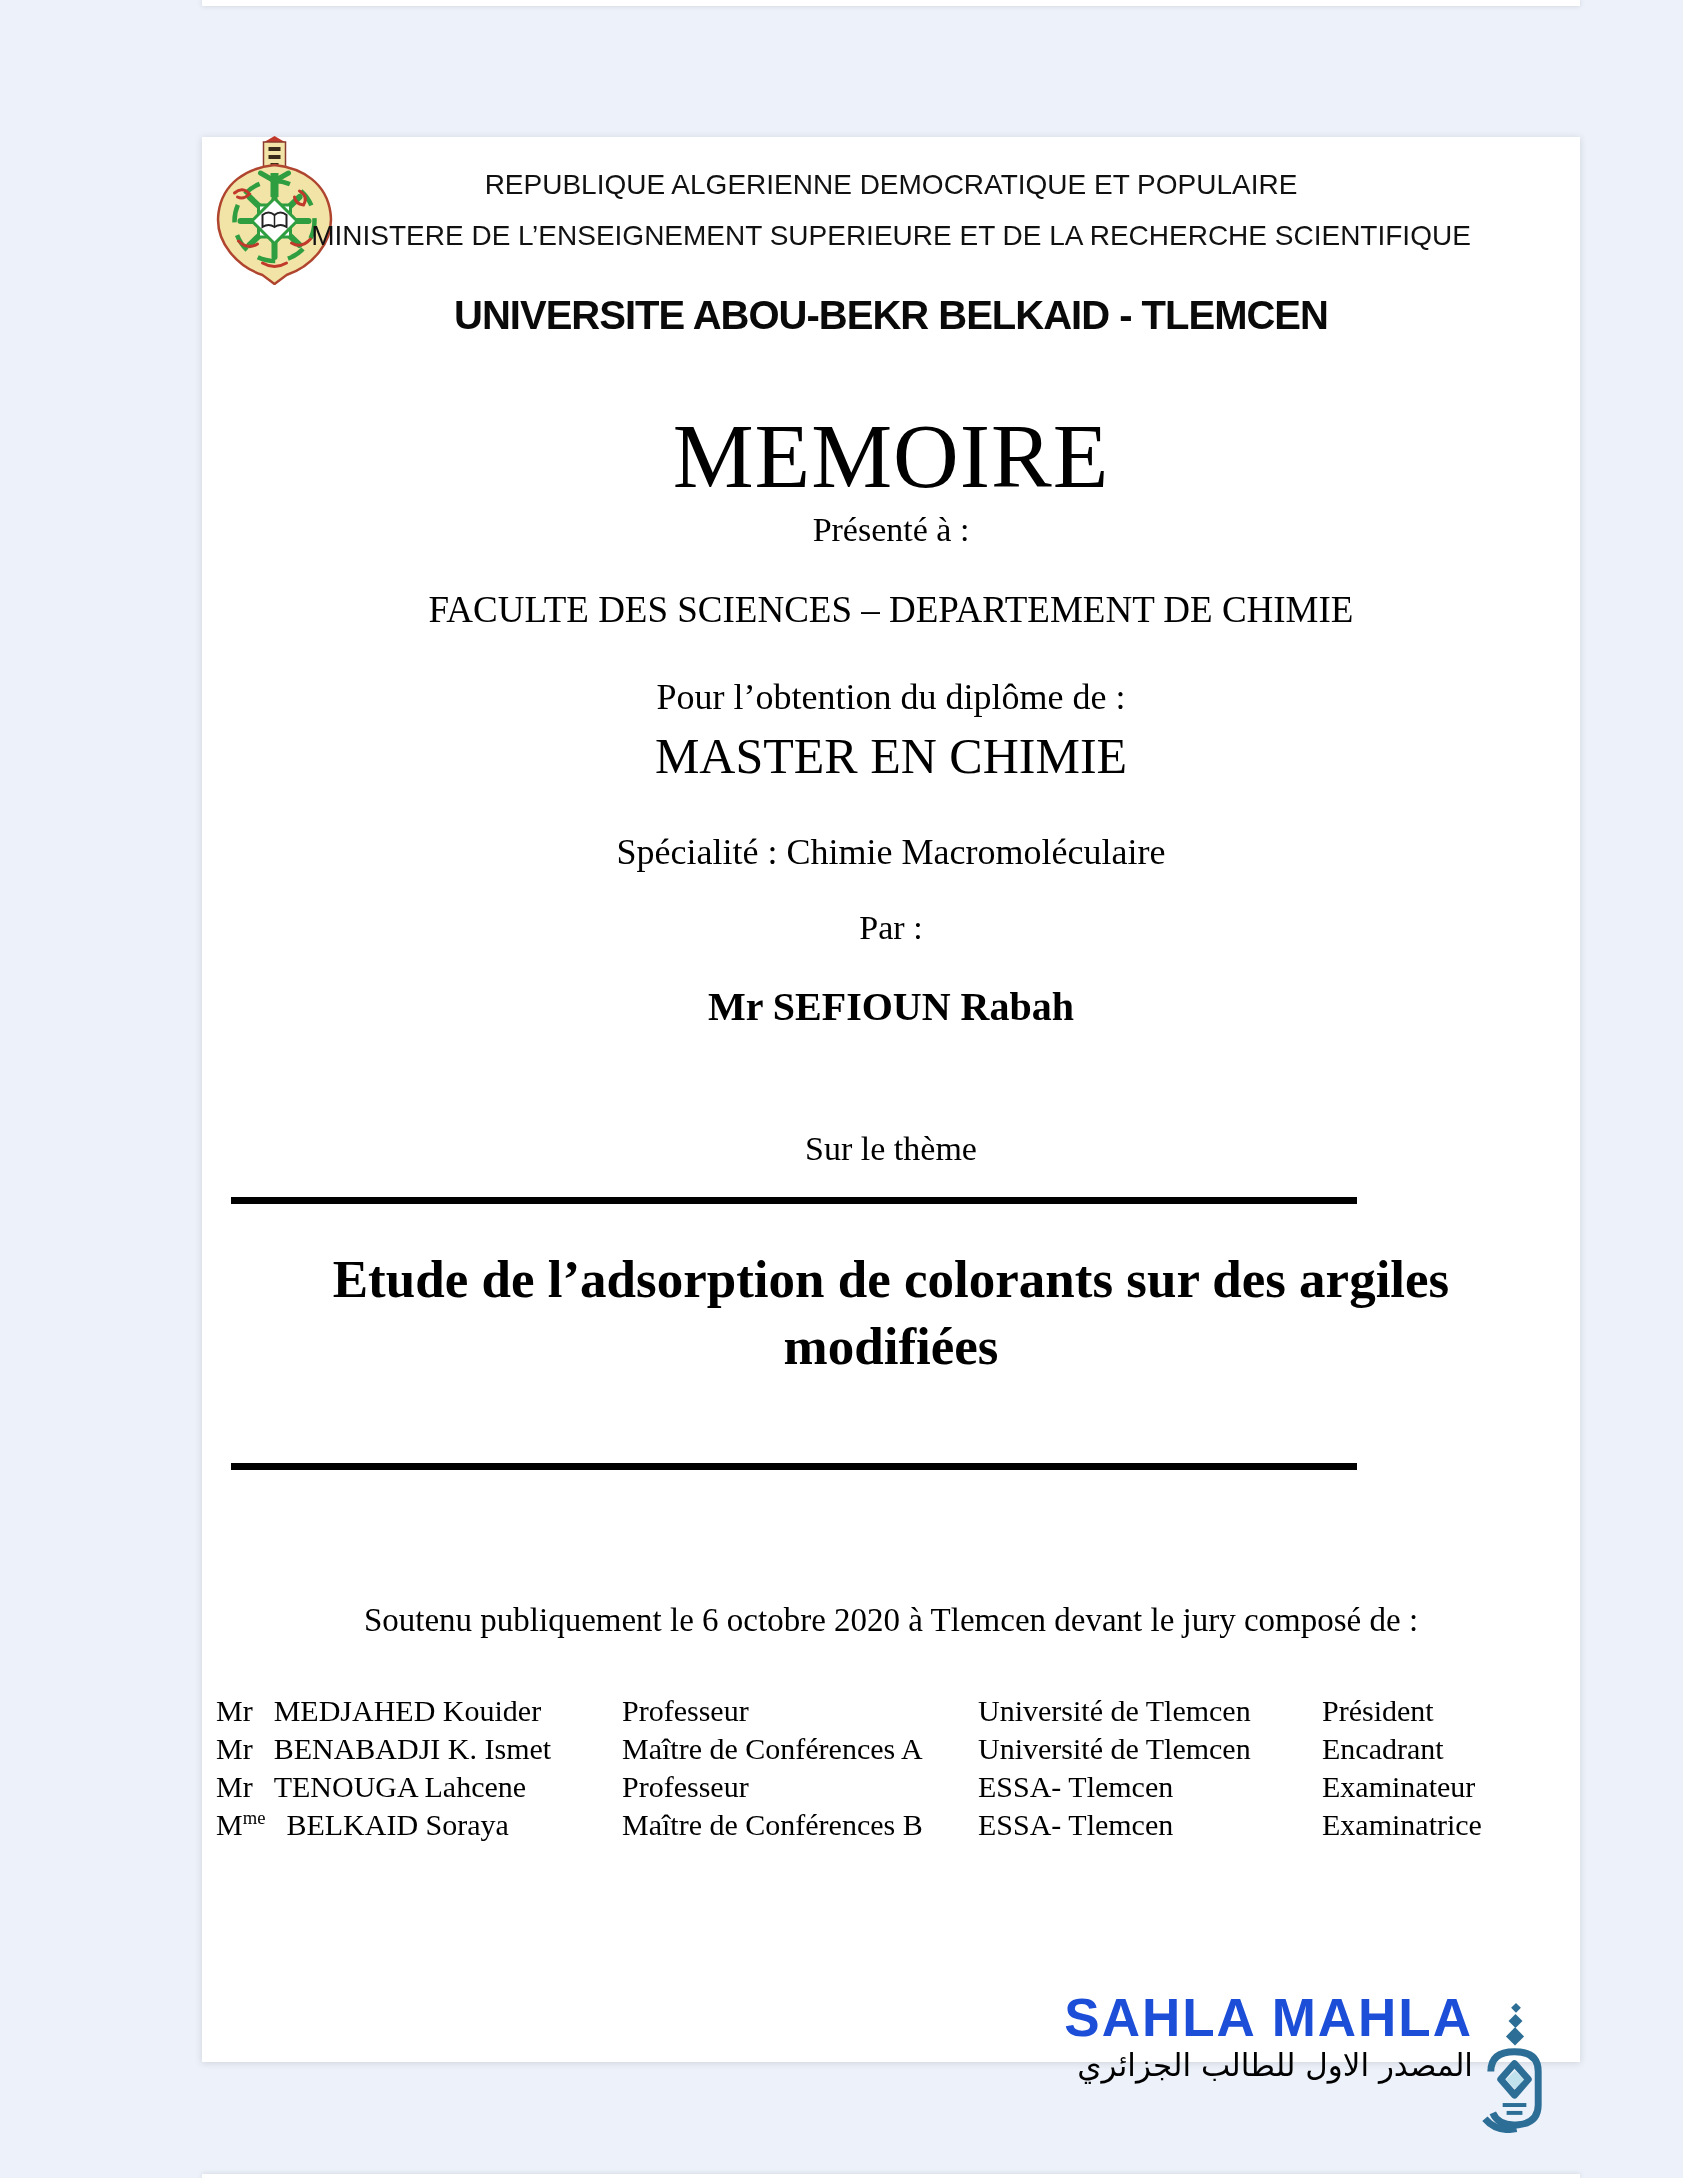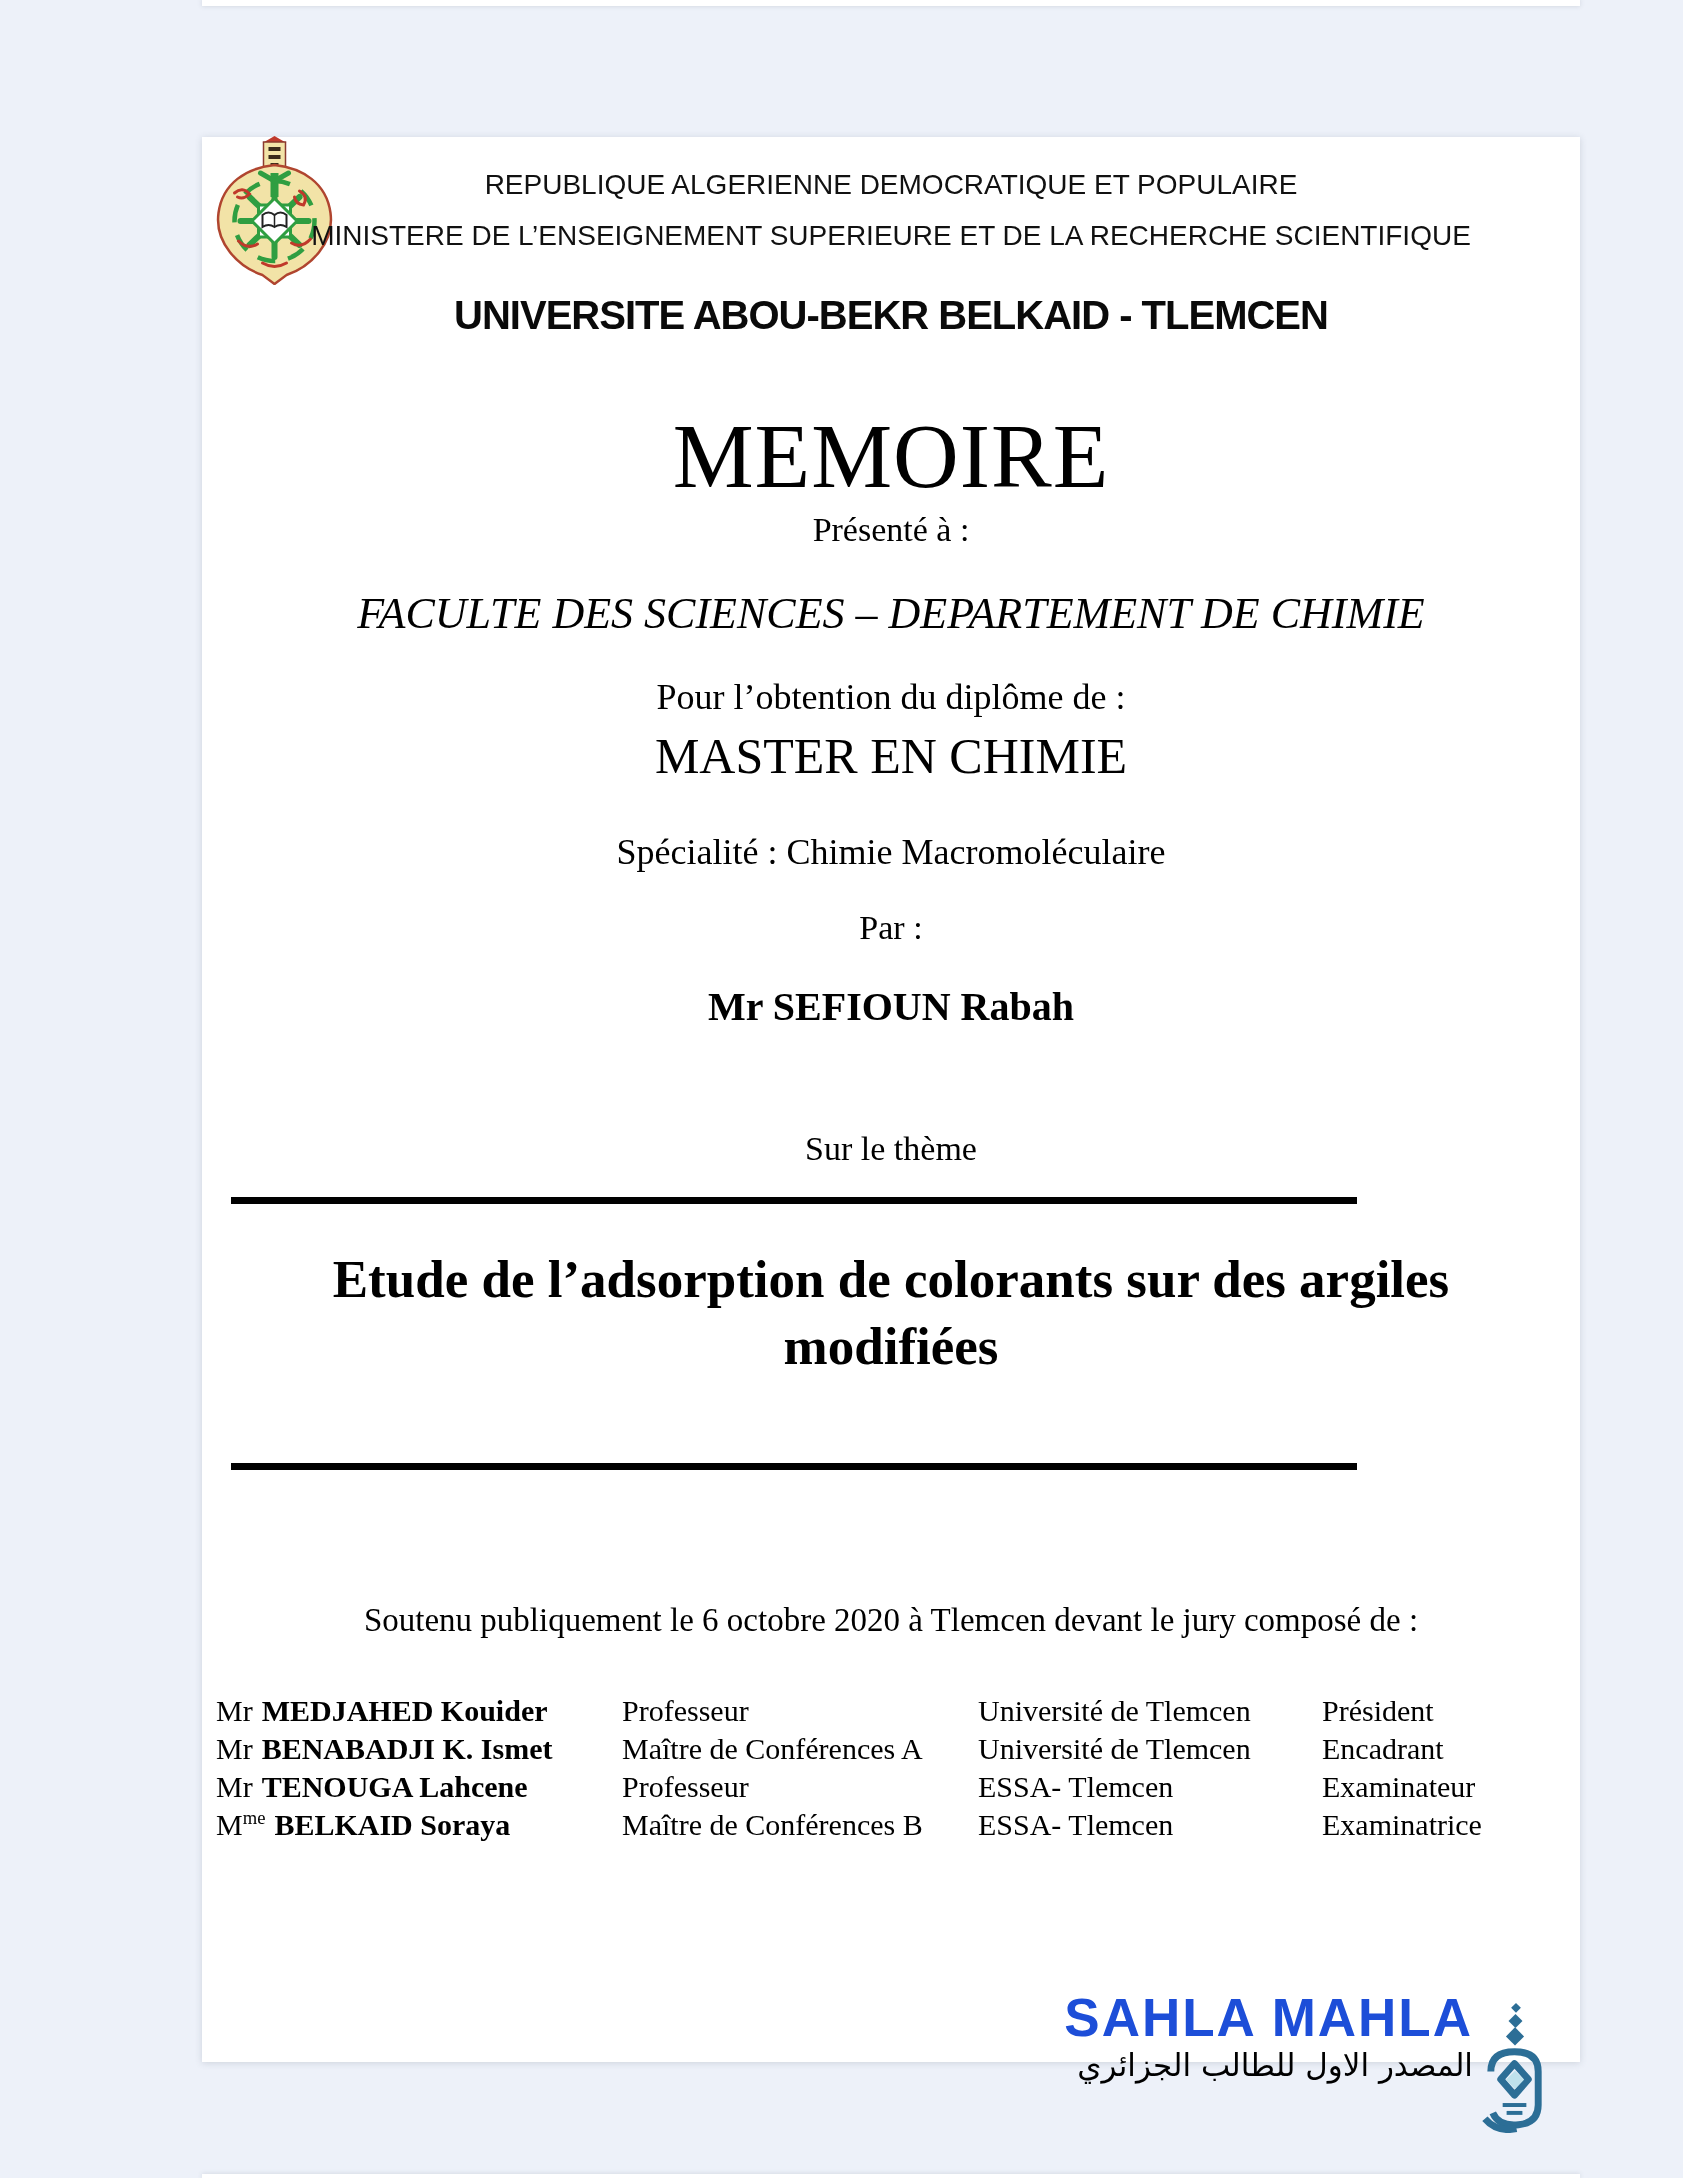--- a/index.html
+++ b/index.html
@@ -21,21 +21,21 @@
     position:absolute;left:202px;top:137px;width:1378px;height:1925px;
     background:#ffffff;
     box-shadow:0 1px 7px rgba(60,70,90,.18);
   }
   .line{position:absolute;left:0;right:0;text-align:center;white-space:nowrap;}
   .sans{font-family:"Liberation Sans", sans-serif;}
   .hdr{font-size:28px;letter-spacing:0px;color:#111;}
   .univ{font-size:40px;font-weight:bold;letter-spacing:-1px;color:#0a0a0a;}
   .memoire{font-size:91px;letter-spacing:1px;}
   .small-serif{font-size:34px;}
-  .faculte{font-size:44px;font-style:italic;}
+  .faculte{font-size:37px;}
   .pour{font-size:36px;}
   .master{font-size:50px;}
   .specialite{font-size:36px;}
   .author{font-size:40px;font-weight:bold;}
   .rule{position:absolute;left:29px;width:1126px;height:7px;background:#000;}
   .thesis-title{
     position:absolute;left:0;right:0;top:1109px;text-align:center;
     font-size:53px;font-weight:bold;line-height:67px;
   }
   .soutenu{font-size:33px;}
@@ -43,21 +43,21 @@
     position:absolute;left:14px;top:1555px;right:10px;
     font-size:30px;line-height:38px;
   }
   .jury-row{position:relative;height:38px;white-space:nowrap;}
   .jury-cell{position:absolute;top:0;}
   .jc-name{left:0px;}
   .jc-grade{left:406px;}
   .jc-aff{left:762px;}
   .jc-role{left:1106px;}
   .jury-title-sup{font-size:0.62em;vertical-align:super;line-height:0;}
-  .jury-name-rest{margin-left:9px;font-weight:bold;}
+  .jury-name-rest{margin-left:21px;}
   .annee{font-size:33px;font-style:italic;transform:translateX(61px);}
   #emblem{position:absolute;left:2px;top:-2px;width:141px;height:150px;}
   #branding{
     position:absolute;left:1084px;top:1990px;width:470px;height:149px;
   }
   #brand-text{position:absolute;right:81px;top:0;text-align:right;}
   #brand-wordmark{
     font-family:"Liberation Sans", sans-serif;
     font-size:53px;font-weight:bold;letter-spacing:2px;
     color:#1d4ed8;white-space:nowrap;line-height:55px;

